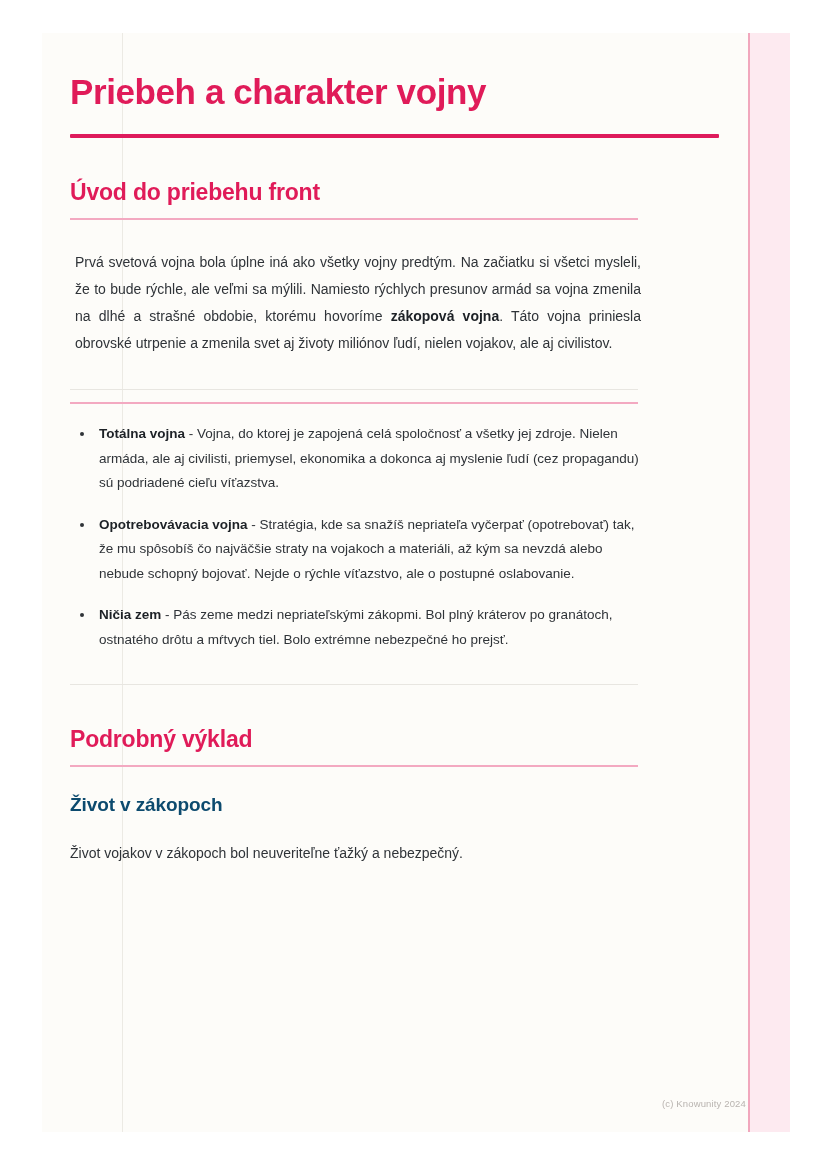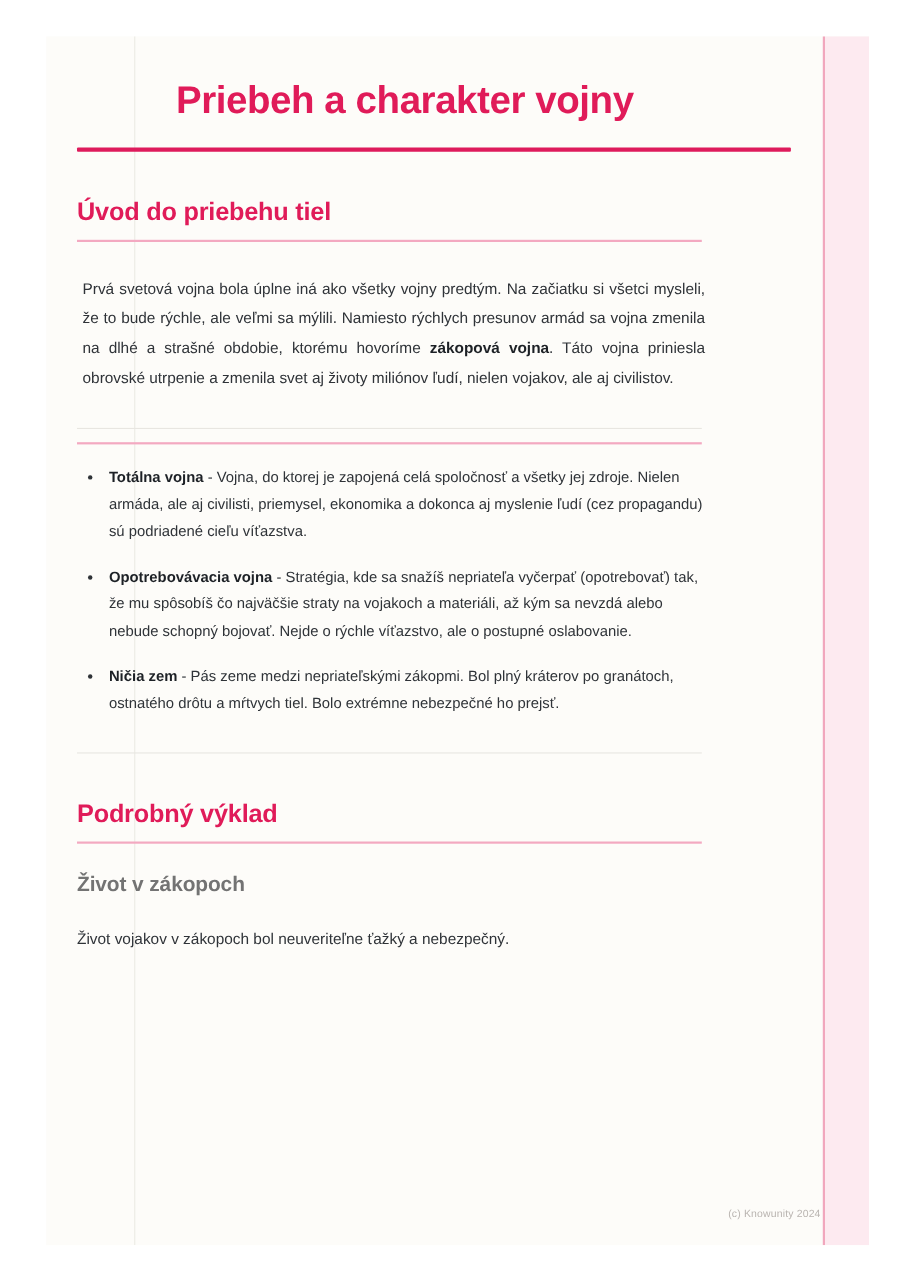--- a/index.html
+++ b/index.html
@@ -65,21 +65,20 @@
   }
 
   h1.doc-title {
     margin: 0;
     padding-top: 38px;
     font-size: 35px;
     line-height: 42px;
     font-weight: bold;
     color: #e01b59;
     letter-spacing: -0.4px;
-    text-align: center;
   }
   .rule-strong {
     margin-top: 21px;
     height: 4px;
     width: 649px;
     background: #de1b5c;
     border-radius: 1px;
   }
 
   h2.section-title {
@@ -97,21 +96,21 @@
     width: 568px;
     background: #f3a9c1;
   }
 
   h3.sub-title {
     margin: 0;
     padding-top: 26px;
     font-size: 19px;
     line-height: 24px;
     font-weight: bold;
-    color: #737373;
+    color: #0c4a6e;
     letter-spacing: -0.1px;
   }
 
   p.body-text {
     margin: 5px;
     padding-top: 24px;
     font-size: 14px;
     line-height: 27px;
     color: #2f3338;
     text-align: justify;
@@ -179,21 +178,21 @@
 
   <div class="margin-rule"></div>
   <div class="right-band"></div>
   <div class="right-rule"></div>
 
   <div class="content">
 
     <h1 class="doc-title">Priebeh a charakter vojny</h1>
     <div class="rule-strong"></div>
 
-    <h2 class="section-title">Úvod do priebehu tiel</h2>
+    <h2 class="section-title">Úvod do priebehu front</h2>
     <div class="rule-medium"></div>
 
     <p class="body-text"><span>Prvá svetová vojna bola úplne iná ako všetky vojny predtým. Na začiatku si všetci mysleli, že to bude rýchle, ale veľmi sa mýlili. Namiesto rýchlych presunov armád sa vojna zmenila na dlhé a strašné obdobie, ktorému hovoríme </span><span class="term-name">zákopová vojna</span><span>. Táto vojna priniesla obrovské utrpenie a zmenila svet aj životy miliónov ľudí, nielen vojakov, ale aj civilistov.</span></p>
 
     <div class="divider"></div>
 
     <div class="rule-medium"></div>
 
 
     <ul class="term-list">

